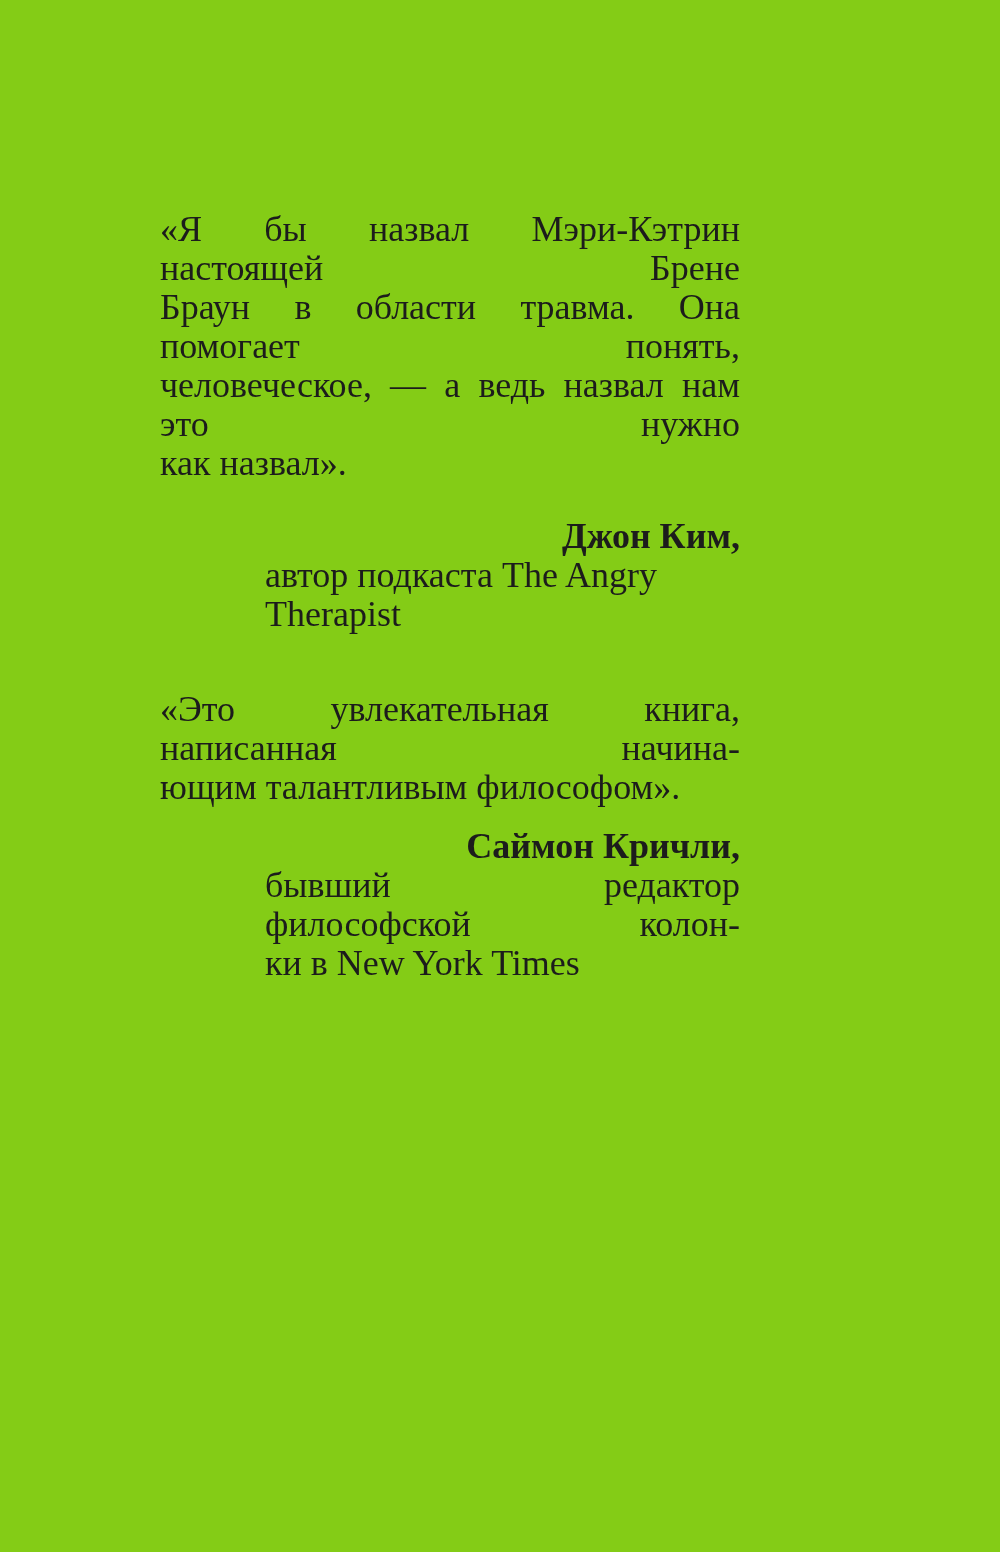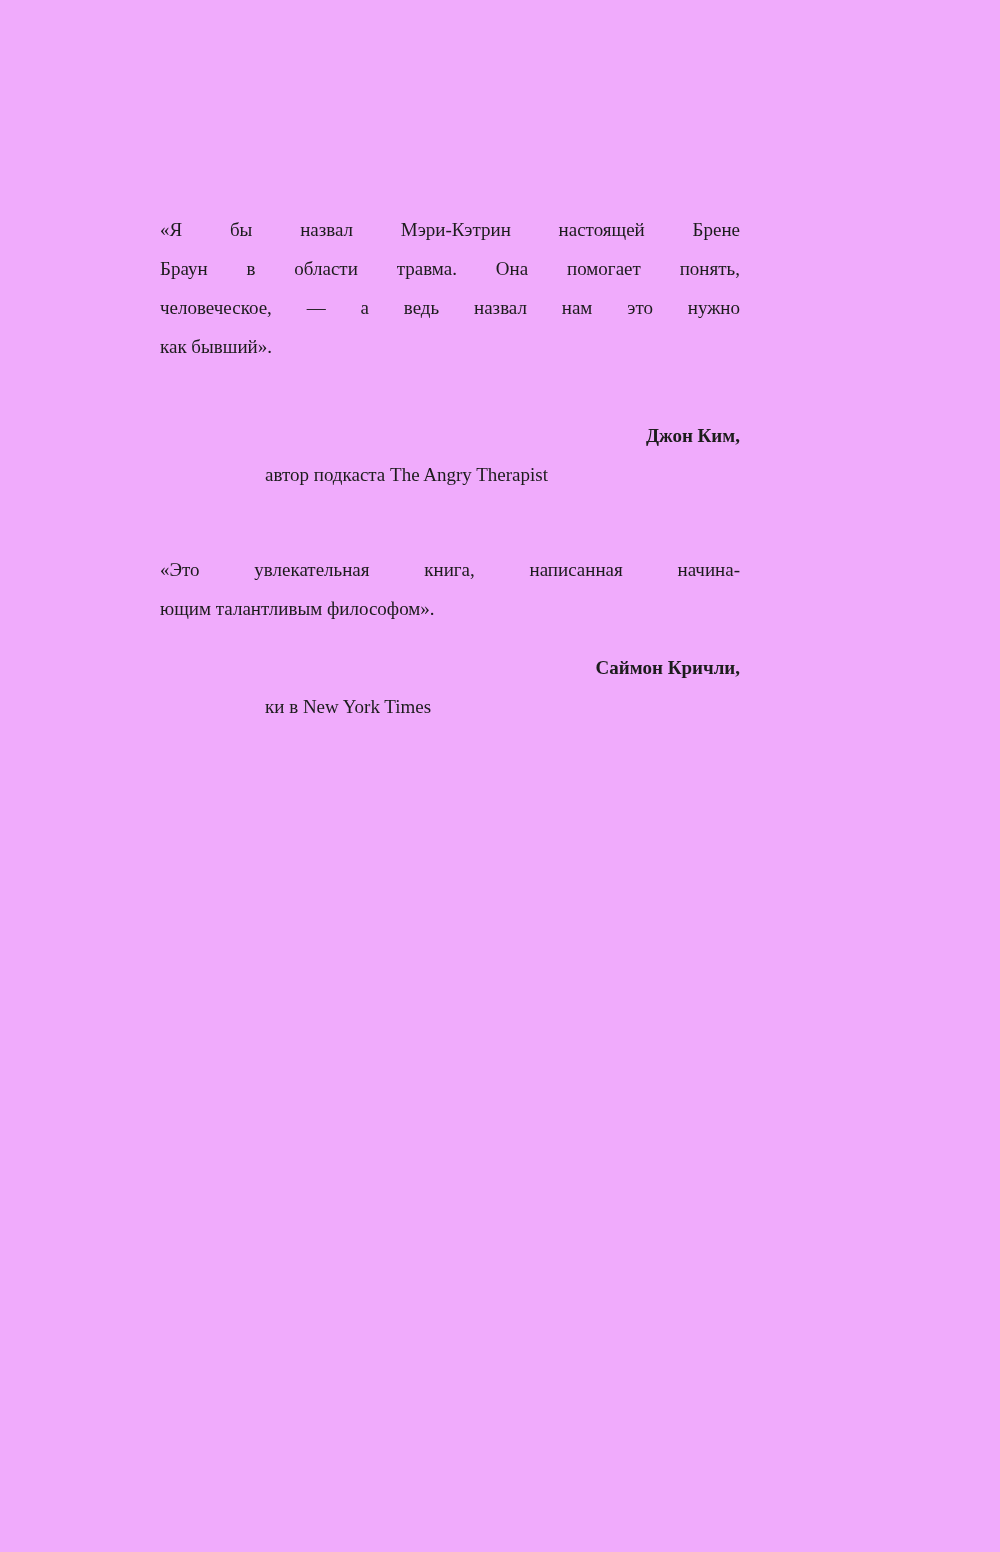--- a/index.html
+++ b/index.html
@@ -5,24 +5,24 @@
   html, body {
     margin: 0;
     padding: 0;
     background: #ffffff;
   }
   .page {
     position: relative;
     width: 1000px;
     height: 1552px;
     box-sizing: border-box;
-    background: #f0abfc;
+    background: #84cc16;
     color: #1c1c1c;
     font-family: "Liberation Serif", "DejaVu Serif", serif;
-    font-size: 19px;
+    font-size: 36px;
     line-height: 39px;
     padding: 210px 260px 0 160px;
     overflow: hidden;
   }
   .quote-line {
     text-align: justify;
     text-align-last: justify;
   }
   .quote-line.last {
     text-align: left;
@@ -37,44 +37,45 @@
   }
   .attr-role {
     text-align: left;
   }
   .attr-role.fill {
     text-align: justify;
     text-align-last: justify;
   }
   .italic {
   }
-  .gap-attr1 { margin-top: 50px; }
+  .gap-attr1 { margin-top: 34px; }
   .gap-quote2 { margin-top: 56px; }
   .gap-attr2 { margin-top: 20px; }
 </style>
 </head>
 <body>
 
 <div class="page">
 
   <section class="quote">
     <div class="quote-line">«Я бы назвал Мэри-Кэтрин настоящей Брене</div>
     <div class="quote-line">Браун в области травма. Она помогает понять,</div>
     <div class="quote-line">человеческое, — а ведь назвал нам это нужно</div>
-    <div class="quote-line last">как бывший».</div>
+    <div class="quote-line last">как назвал».</div>
   </section>
 
   <section class="attribution gap-attr1">
     <div class="attr-name">Джон Ким,</div>
     <div class="attr-role"><span>автор подкаста </span><span class="italic">The Angry Therapist</span></div>
   </section>
 
   <section class="quote gap-quote2">
     <div class="quote-line">«Это увлекательная книга, написанная начина-</div>
     <div class="quote-line last">ющим талантливым философом».</div>
   </section>
 
   <section class="attribution gap-attr2">
     <div class="attr-name">Саймон Кричли,</div>
+    <div class="attr-role fill">бывший редактор философской колон-</div>
     <div class="attr-role"><span>ки в </span><span class="italic">New York Times</span></div>
   </section>
 
 </div>
 
 </body></html>

